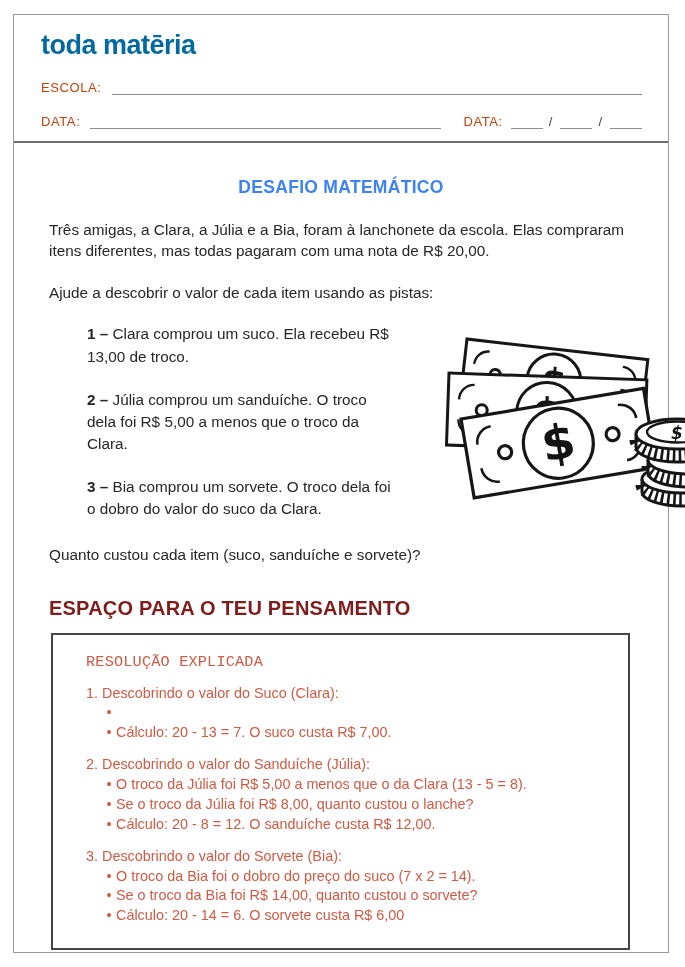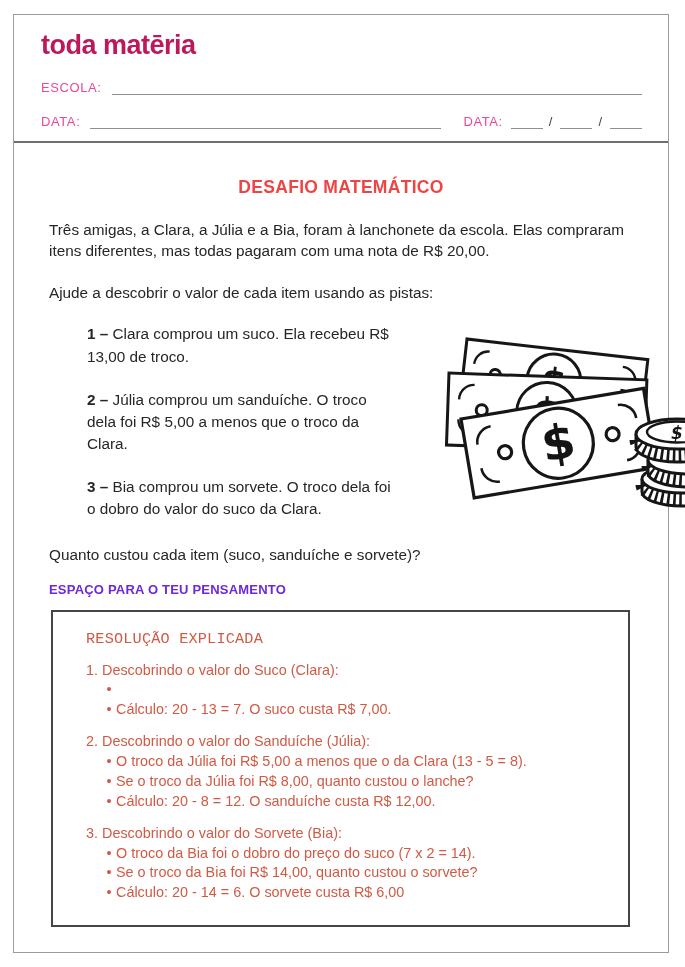--- a/index.html
+++ b/index.html
@@ -13,40 +13,40 @@
     position:absolute; left:13px; top:14px; right:16px; bottom:14px;
     border:1px solid #9b9b9b; background:#fff;
     display:flex; flex-direction:column;
   }
   
   .hdr {
     height:128px; flex:none; border-bottom:2px solid #6e6e6e;
     padding:15px 26px 0 27px;
   }
   .logo {
-    font-size:27px; font-weight:800; letter-spacing:-0.5px; color:#be185d;
+    font-size:27px; font-weight:800; letter-spacing:-0.5px; color:#0369a1;
   }
   .frow { display:flex; align-items:flex-end; margin-top:19px; }
-  .flabel { font-size:13px; letter-spacing:0.6px; color:#ec4899; white-space:nowrap; }
+  .flabel { font-size:13px; letter-spacing:0.6px; color:#c2410c; white-space:nowrap; }
   .blank { border-bottom:1.5px solid #8f8f8f; height:15px; flex:1; margin-left:10px; }
   .nome-blank { flex:1; max-width:352px; }
   .data-wrap { display:flex; align-items:center; margin-left:22px; }
   .mini { width:32px; flex:none; margin-left:8px; }
   .slash { font-size:13px; color:#444; margin-left:6px; }
   
   .main { flex:1; padding:0 35px; position:relative; }
-  .title { text-align:center; font-size:17.5px; font-weight:700; letter-spacing:0.3px; margin-top:34px; color:#ef4444; }
+  .title { text-align:center; font-size:17.5px; font-weight:700; letter-spacing:0.3px; margin-top:34px; color:#3b82f6; }
   .para { font-size:15.3px; line-height:1.38; margin-top:21px; max-width:592px; }
   .clue-row { display:flex; margin-top:20px;gap:40px; }
   .clues { width:308px; flex:none; margin-left:38px; }
   .clue { font-size:15.3px; line-height:1.45; margin-bottom:21px; }
   .clue b { font-weight:700; }
   .illus { flex:1; display:flex; justify-content:center; align-items:flex-start; padding-top:4px; }
   .question { margin-top:2px; }
-  .think-h { font-size:13px; font-weight:700; letter-spacing:0.2px; margin-top:17px; color:#6d28d9; }
+  .think-h { font-size:20px; font-weight:700; letter-spacing:0.2px; margin-top:32px; color:#7f1d1d; }
   
   .sol-box {
     margin-top:13px; margin-left:2px; margin-right:3px;
     border:2px solid #454545; padding:17px 24px 22px 33px;
     color:#d05a44; font-size:14.4px; line-height:1.38;
   }
   .sol-title { font-size:15.2px; margin-bottom:11px; letter-spacing:0.2px;font-family:Liberation Mono, monospace; }
   .sol-intro { }
   .step-h { }
   .step { margin-top:12px; }

